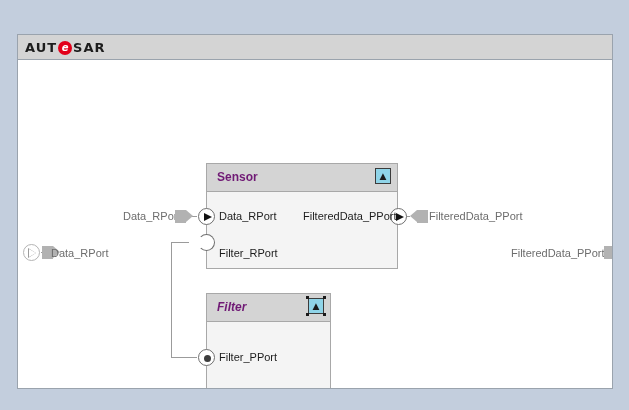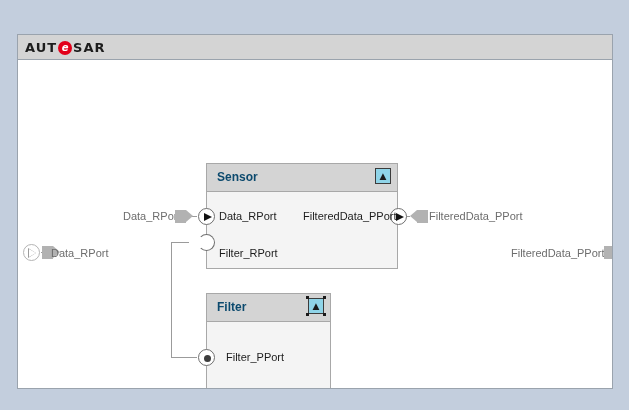--- a/index.html
+++ b/index.html
@@ -61,21 +61,21 @@
   }
   .block > .bhead{
     position:relative;
     height:28px;
     background:#d4d4d4;
     border-bottom:1px solid #a8a8a8;
     box-sizing:border-box;
   }
   .block .btitle{
     position:absolute;left:10px;top:6px;
-    font-size:12px;font-weight:bold;color:#0c4a6e;
+    font-size:12px;font-weight:bold;color:#701a75;
   }
   .sw-icon{
     position:absolute;right:6px;top:4px;
     width:16px;height:16px;
     background:#8fd4e8;
     border:1px solid #3b3b3b;
     box-sizing:border-box;
     display:flex;align-items:center;justify-content:center;
     font-size:9px;font-weight:bold;color:#1a1a1a;
     line-height:1;
@@ -223,25 +223,25 @@
 
       <div class="port prov-tri" style="left:372px;top:147px;"></div>
       <div class="port-label" style="left:285px;top:149px;">FilteredData_PPort</div>
 
       <div class="flag left" style="left:399px;top:149px;"></div>
       <div class="outer-label" style="left:411px;top:149px;">FilteredData_PPort</div>
 
       <div class="outer-label" style="left:493px;top:186px;">FilteredData_PPort</div>
       <div class="flag right" style="left:586px;top:185px;"></div>
 
-      <div class="block" style="left:188px;top:232px;width:125px;height:100px;">
+      <div class="block" style="left:188px;top:232px;width:125px;height:100px;font-style:italic;">
         <div class="bhead">
           <div class="btitle">Filter</div>
           <div class="sw-icon">▲<span class="sel-dot" style="left:-3px;top:-3px;"></span><span class="sel-dot" style="right:-3px;top:-3px;"></span><span class="sel-dot" style="left:-3px;bottom:-3px;"></span><span class="sel-dot" style="right:-3px;bottom:-3px;"></span></div>
         </div>
       </div>
 
       <div class="port prov-dot" style="left:180px;top:288px;"></div>
-      <div class="port-label" style="left:208px;top:290px;">Filter_PPort</div>
+      <div class="port-label" style="left:201px;top:290px;">Filter_PPort</div>
 
     </div>
   </div>
 </div>
 
 </body></html>

